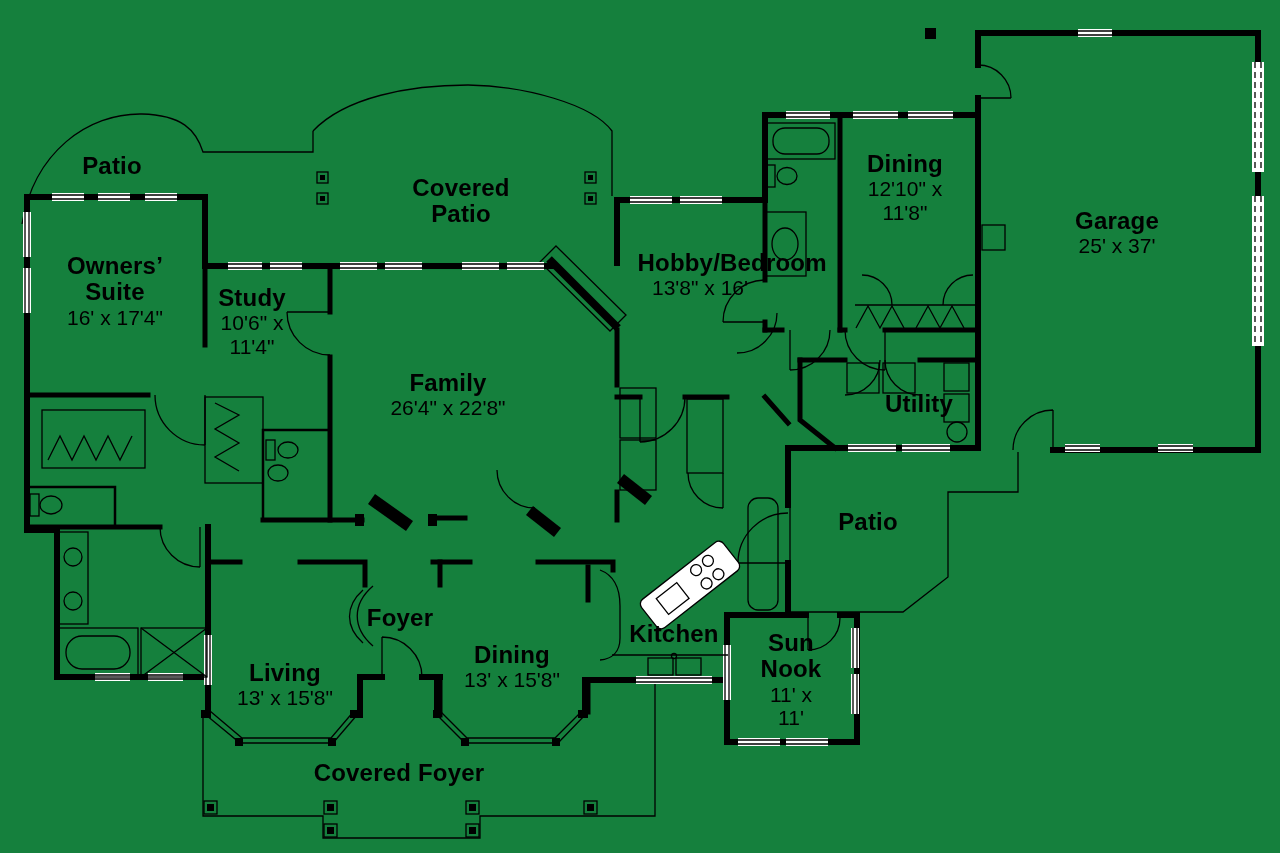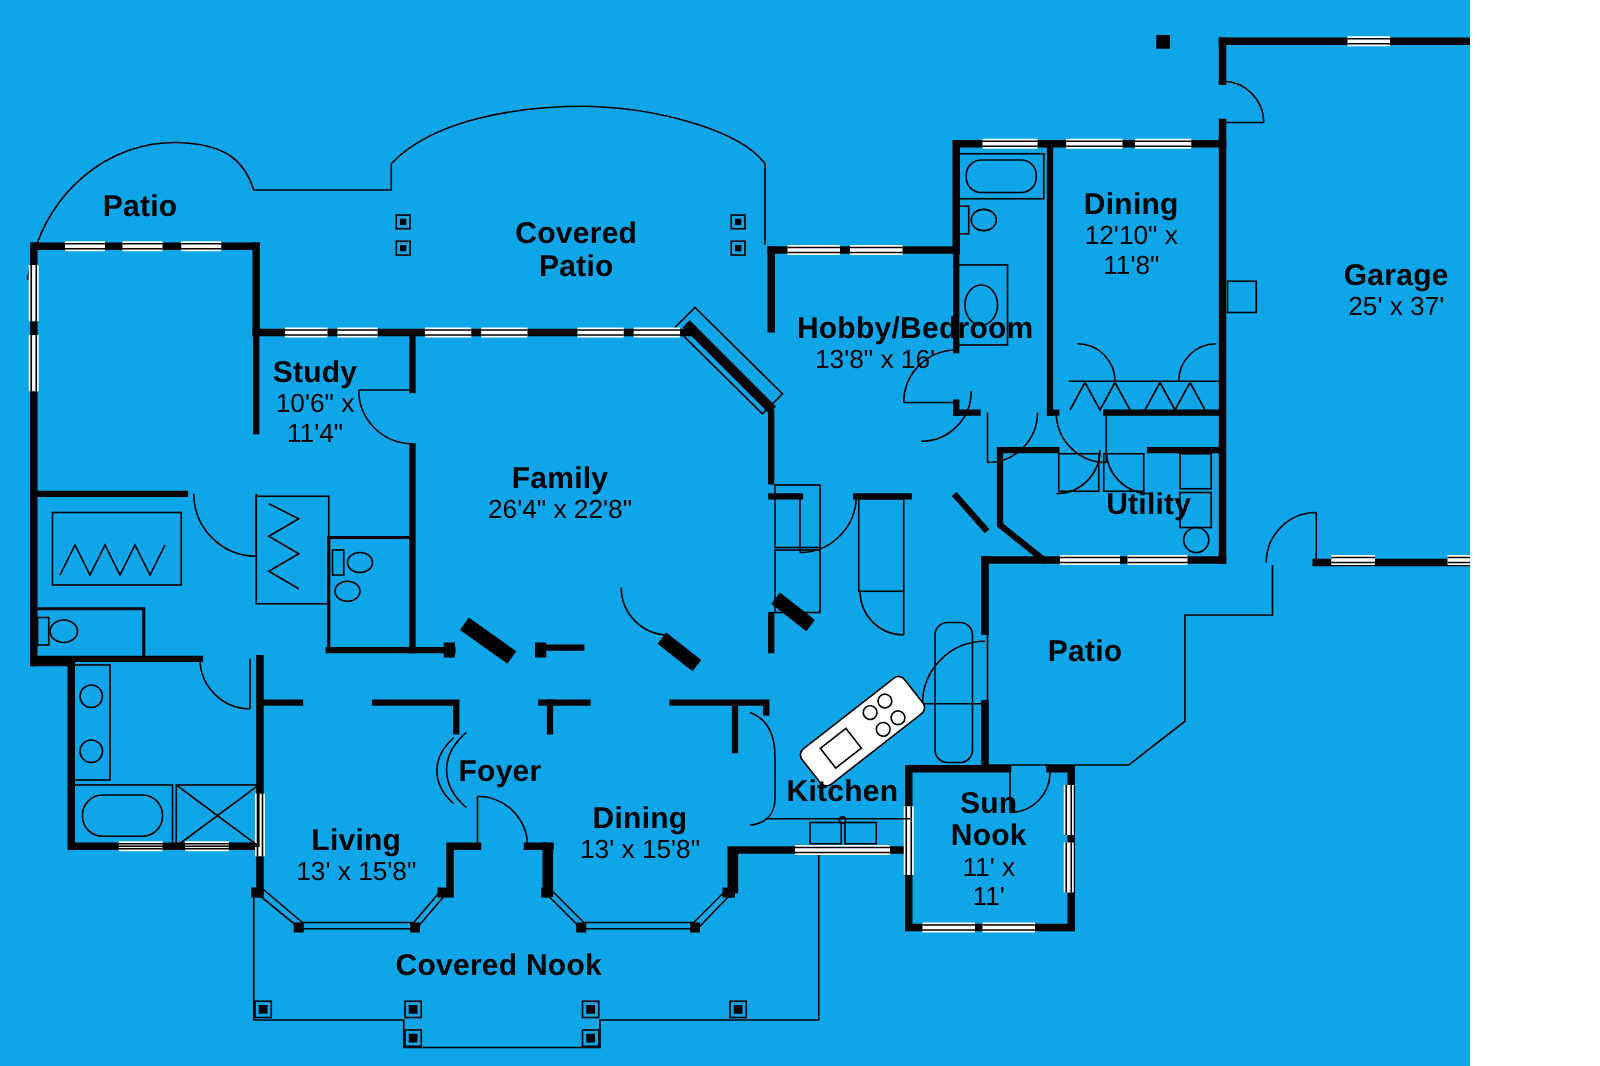--- a/index.html
+++ b/index.html
@@ -1,16 +1,16 @@
 <!DOCTYPE html>
 <html><head>
 <meta charset="utf-8">
 <style>
   html,body{margin:0;padding:0;background:#fff;}
-  #stage{position:relative;width:1176px;height:853px;background:#0ea5e9;overflow:hidden;
+  #stage{position:relative;width:1280px;height:853px;background:#15803d;overflow:hidden;
          font-family:"Liberation Sans",sans-serif;}
   #plan-svg{position:absolute;left:0;top:0;}
   .w6{stroke:#000;stroke-width:6;fill:none;stroke-linecap:square;}
   .w5{stroke:#000;stroke-width:5;fill:none;stroke-linecap:square;}
   .w3{stroke:#000;stroke-width:2.5;fill:none;stroke-linecap:square;}
   .t{stroke:#000;stroke-width:1.3;fill:none;}
   .tf{stroke:#000;stroke-width:1.3;fill:#fff;}
   .blk{fill:#000;stroke:none;}
   .win{fill:#fff;stroke:none;}
   .dash{stroke:#000;stroke-width:1.3;fill:none;stroke-dasharray:6 4;}
@@ -314,20 +314,24 @@
 </svg>
 
   <div class="room-label" style="left:112px;top:166px;width:110px;">
     <div class="room-name">Patio</div>
     <div class="room-dims"></div>
   </div>
   <div class="room-label" style="left:461px;top:201px;width:120px;">
     <div class="room-name">Covered Patio</div>
     <div class="room-dims"></div>
   </div>
+  <div class="room-label" style="left:115px;top:291px;width:120px;">
+    <div class="room-name">Owners’ Suite</div>
+    <div class="room-dims">16' x 17'4"</div>
+  </div>
   <div class="room-label" style="left:252px;top:322px;width:110px;">
     <div class="room-name">Study</div>
     <div class="room-dims" style="width:100px;margin:0 auto;">10'6" x 11'4"</div>
   </div>
   <div class="room-label" style="left:448px;top:395px;width:230px;">
     <div class="room-name">Family</div>
     <div class="room-dims">26'4" x 22'8"</div>
   </div>
   <div class="room-label" style="left:700px;top:275px;width:125px;">
     <div class="room-name">Hobby/Bedroom</div>
@@ -359,17 +363,17 @@
     <div class="room-dims">13' x 15'8"</div>
   </div>
   <div class="room-label" style="left:674px;top:634px;width:110px;">
     <div class="room-name">Kitchen</div>
   </div>
   <div class="room-label" style="left:791px;top:680px;width:70px;">
     <div class="room-name">Sun Nook</div>
     <div class="room-dims">11' x 11'</div>
   </div>
   <div class="room-label" style="left:399px;top:773px;width:300px;">
-    <div class="room-name">Covered Nook</div>
+    <div class="room-name">Covered Foyer</div>
   </div>
 
 
 </div>
 
 </body></html>

